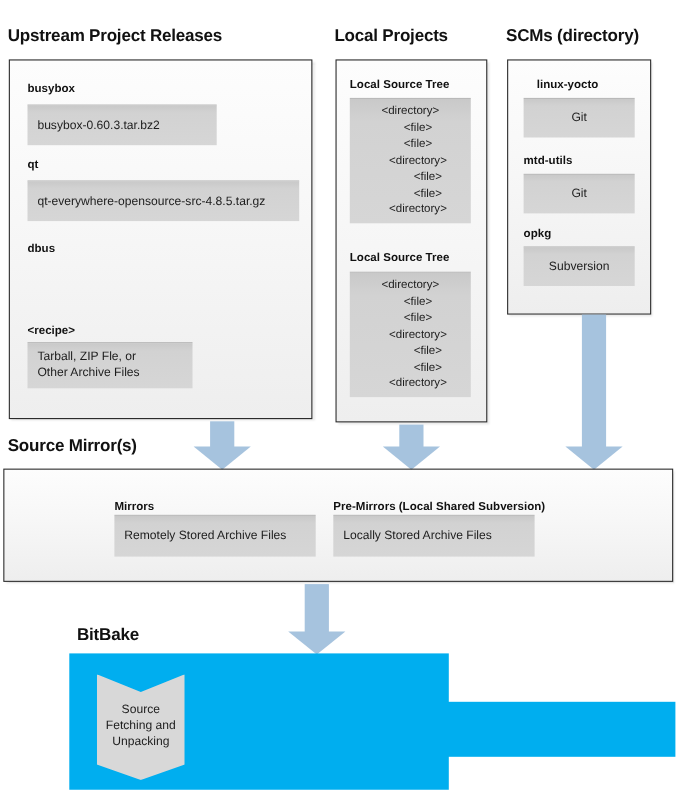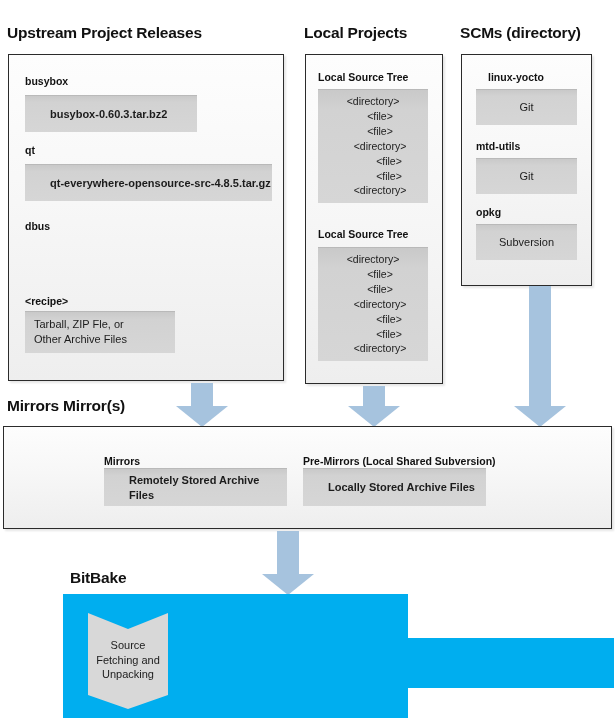--- a/index.html
+++ b/index.html
@@ -66,21 +66,21 @@
     position: absolute;
     background: linear-gradient(to bottom, #c9c9c9 0%, #d2d2d2 18%, #d6d6d6 100%);
     border-top: 1px solid #b9b9b9;
     box-sizing: border-box;
     font-size: 11px;
     color: #1c1c1c;
     display: flex;
     align-items: center;
     line-height: 1.32;
   }
-  .chip.pad-left { padding-left: 25px; font-weight: bold; }
+  .chip.pad-left { padding-left: 9px; }
   .chip.center   { justify-content: center; text-align: center; }
 
   
   .tree {
     position: absolute;
     background: linear-gradient(to bottom, #c9c9c9 0%, #d2d2d2 18%, #d6d6d6 100%);
     border-top: 1px solid #b9b9b9;
     box-sizing: border-box;
     font-size: 10.5px;
     color: #1c1c1c;
@@ -156,21 +156,21 @@
   }
 </style>
 </head>
 <body>
 
 <div class="stage">
 
   <div class="section-title" id="title-upstream">Upstream Project Releases</div>
   <div class="section-title" id="title-local">Local Projects</div>
   <div class="section-title" id="title-scms">SCMs (directory)</div>
-  <div class="section-title" id="title-mirror">Mirrors Mirror(s)</div>
+  <div class="section-title" id="title-mirror">Source Mirror(s)</div>
   <div class="section-title" id="title-bitbake">BitBake</div>
 
   <div class="panel" id="panel-upstream"></div>
 
   <div class="group-label" style="left:25px; top:54px;">busybox</div>
   <div class="chip pad-left" style="left:25px; top:74px; width:172px; height:37px;">busybox-0.60.3.tar.bz2</div>
 
   <div class="group-label" style="left:25px; top:123px;">qt</div>
   <div class="chip pad-left" style="left:25px; top:143px; width:247px; height:37px;">qt-everywhere-opensource-src-4.8.5.tar.gz</div>
 

